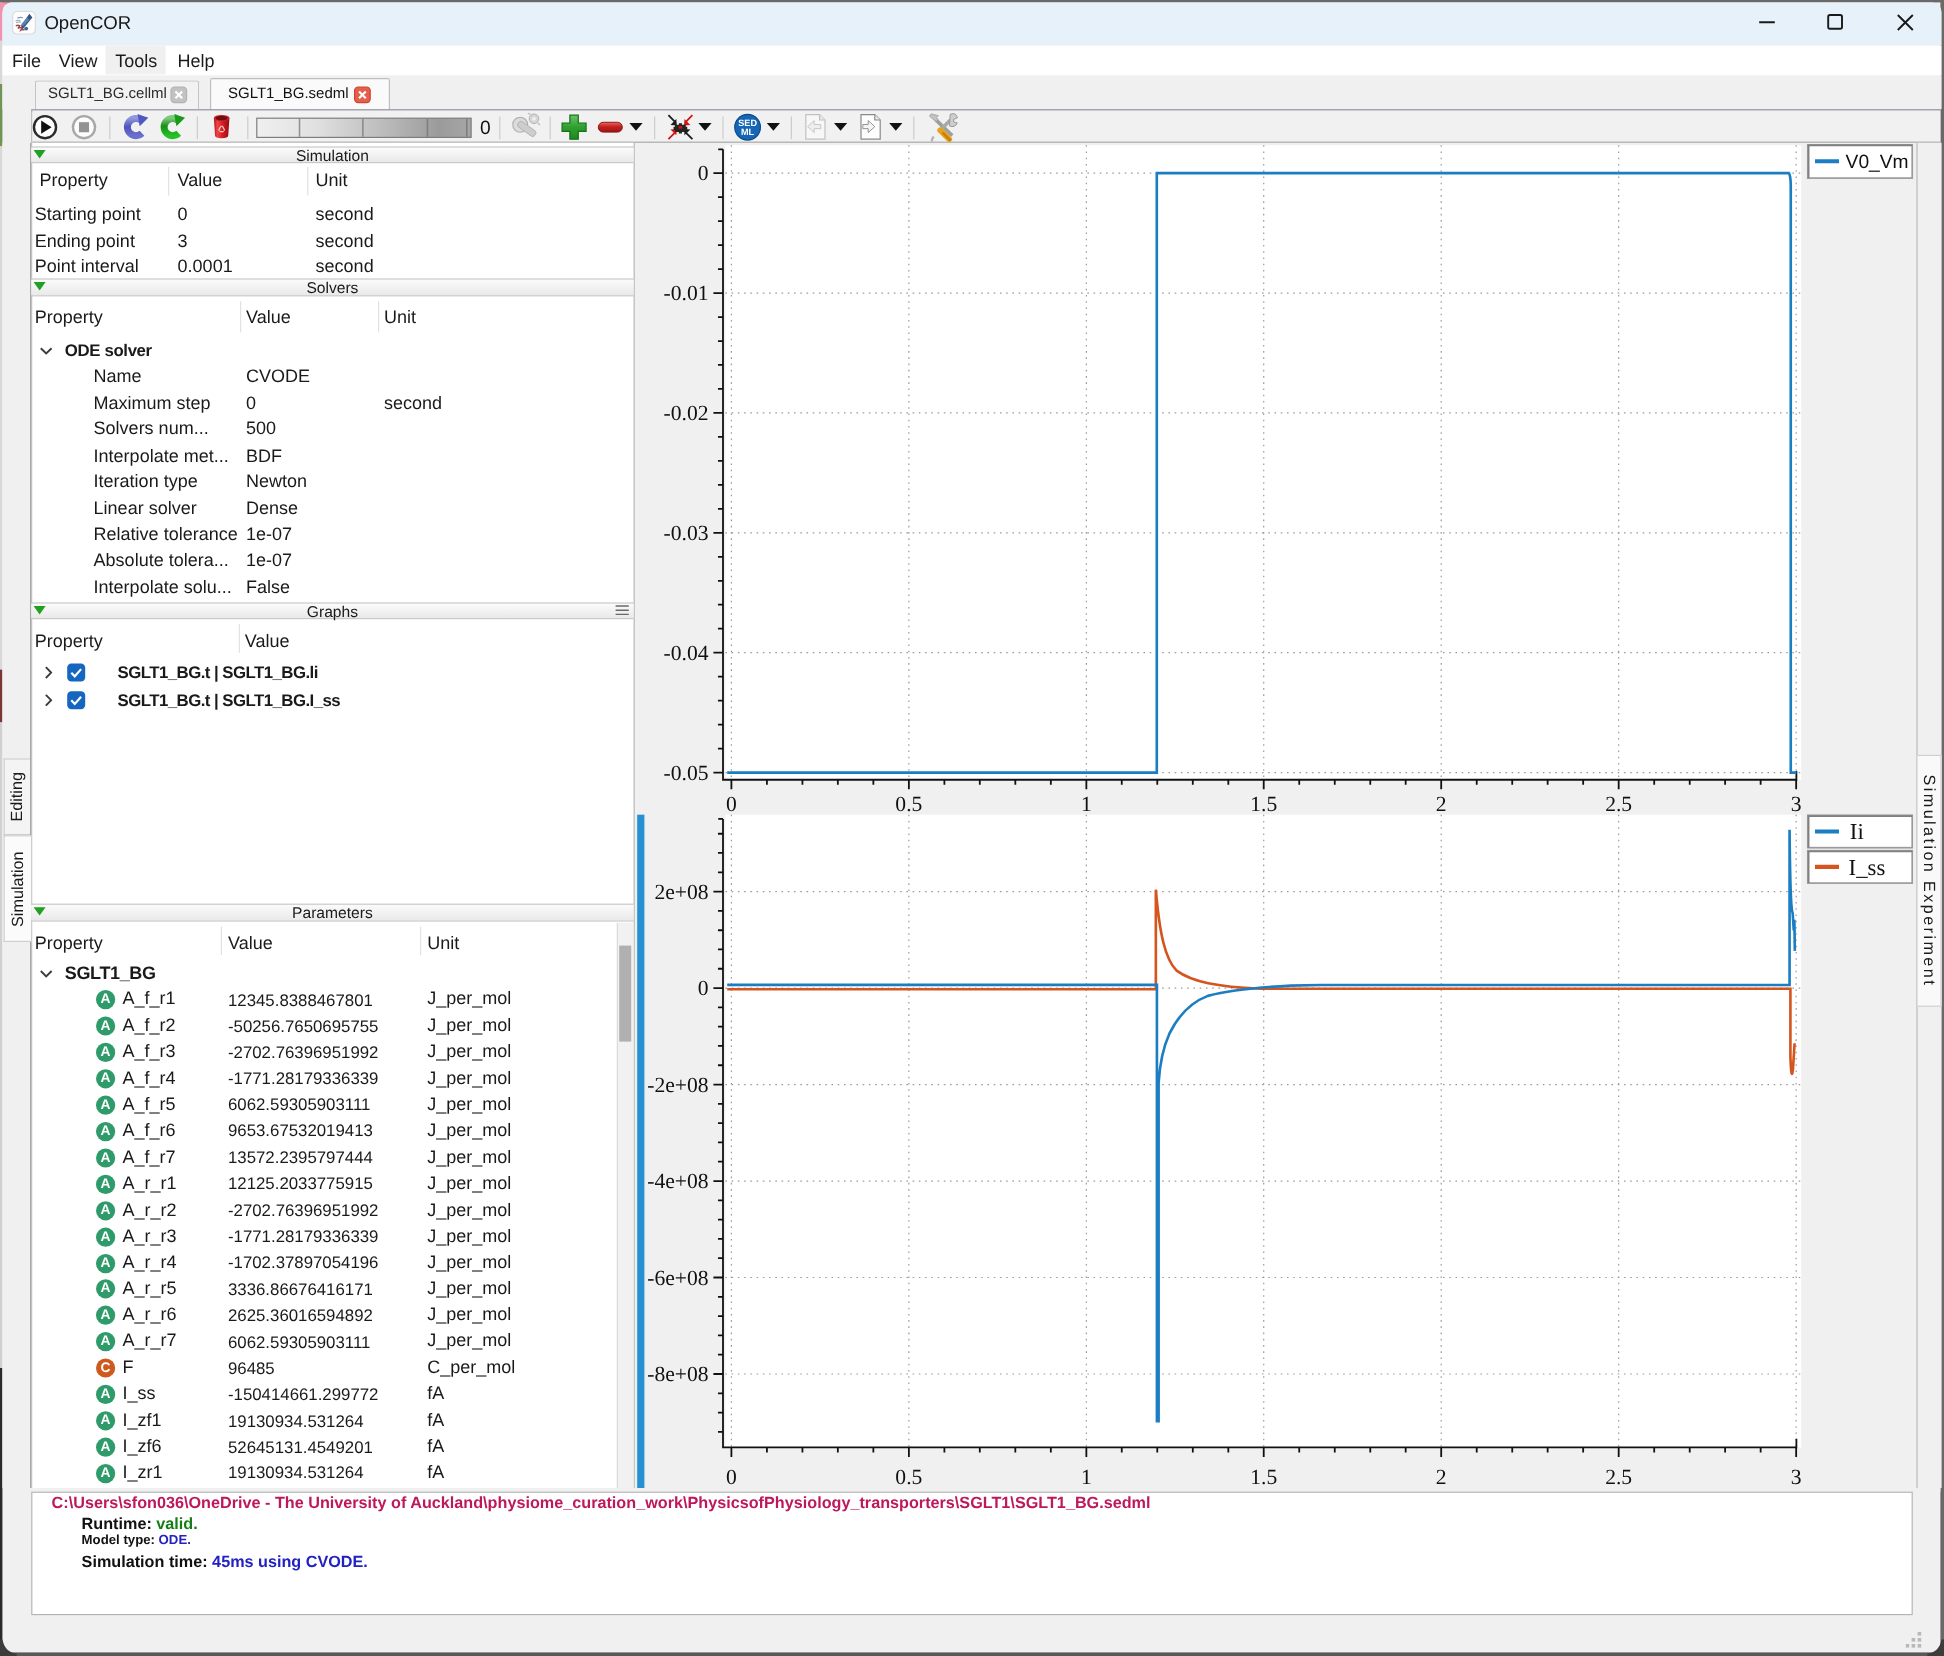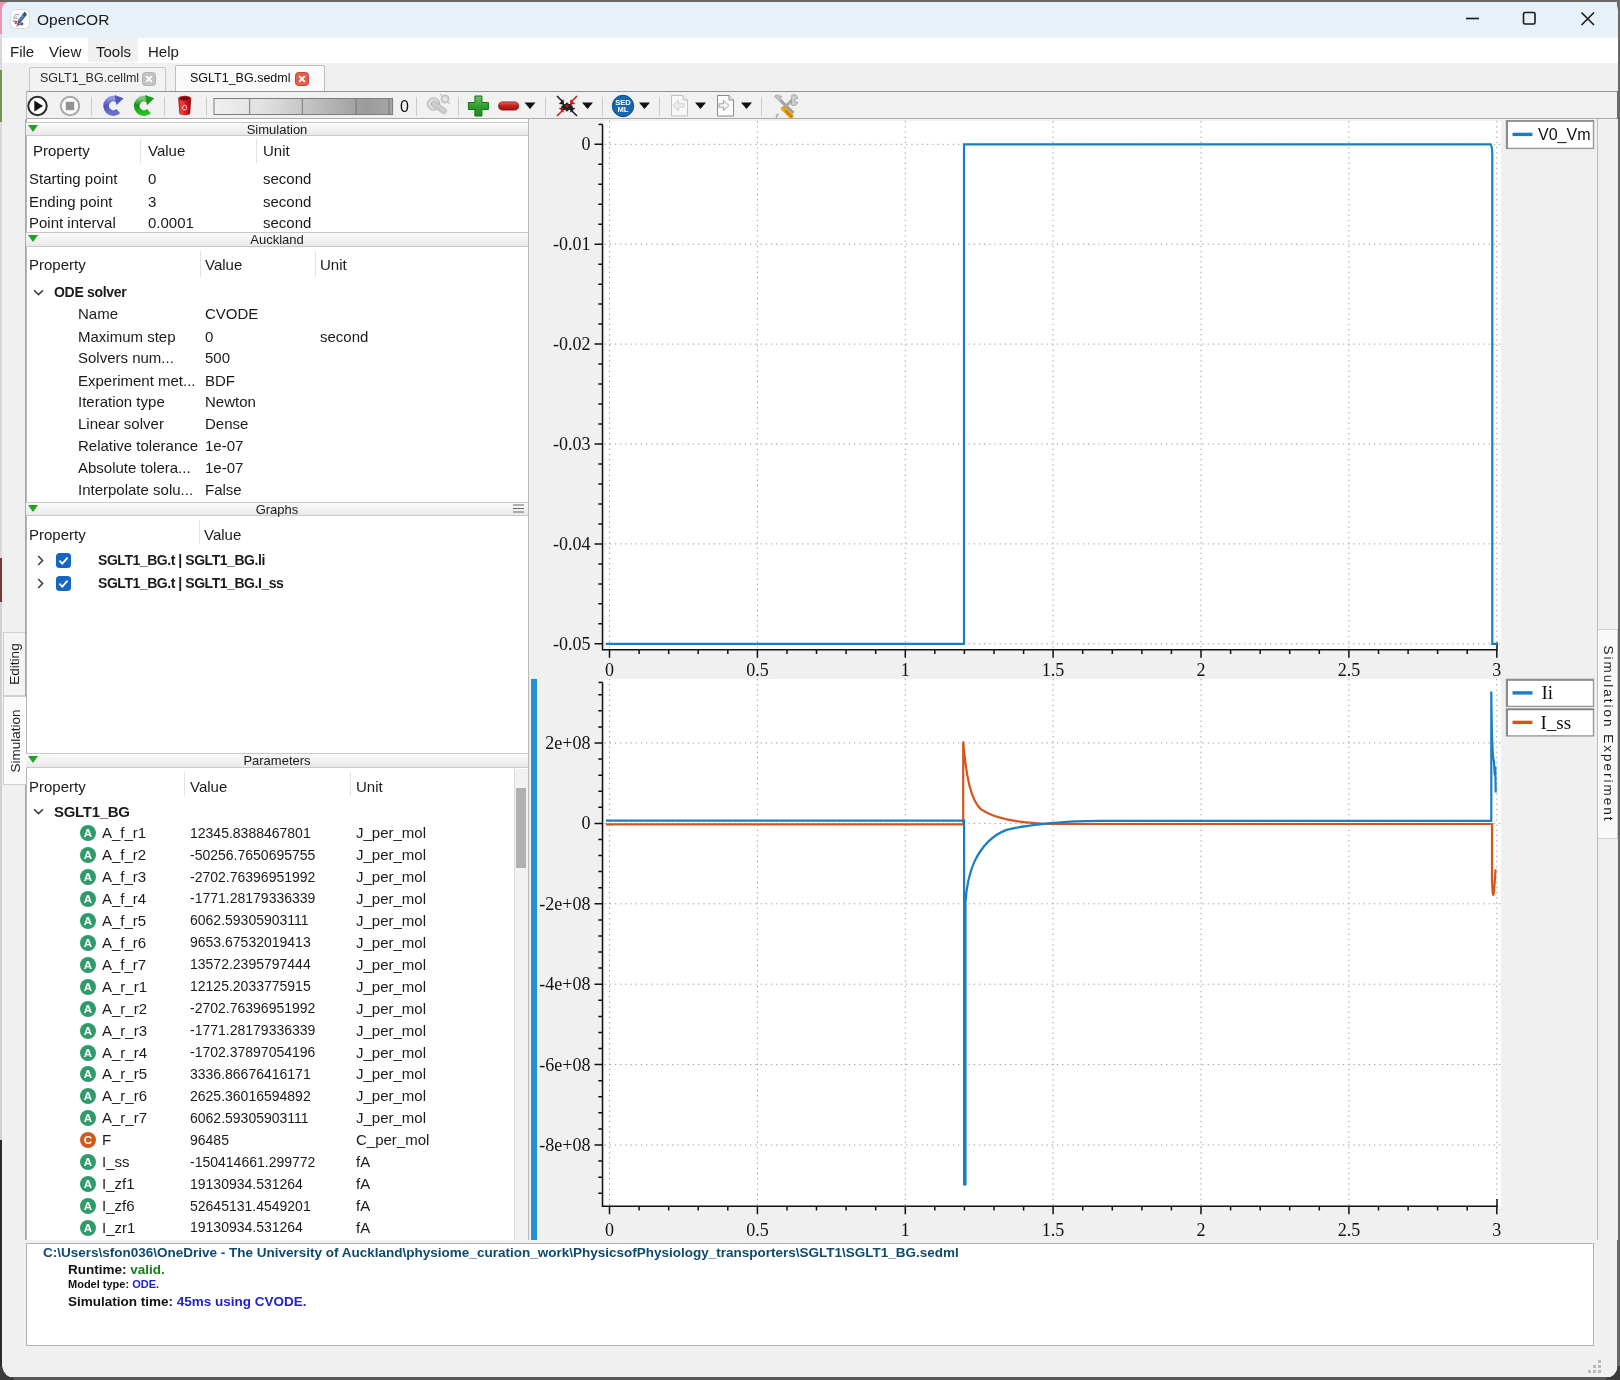--- a/index.html
+++ b/index.html
@@ -218,39 +218,39 @@
 <div class="cell" style="left:263px;top:142px">Unit</div>
 <div class="cell" style="left:29px;top:170px">Starting point</div>
 <div class="cell" style="left:148px;top:170px">0</div>
 <div class="cell" style="left:263px;top:170px">second</div>
 <div class="cell" style="left:29px;top:192.5px">Ending point</div>
 <div class="cell" style="left:148px;top:192.5px">3</div>
 <div class="cell" style="left:263px;top:192.5px">second</div>
 <div class="cell" style="left:29px;top:213.5px">Point interval</div>
 <div class="cell" style="left:148px;top:213.5px">0.0001</div>
 <div class="cell" style="left:263px;top:213.5px">second</div>
-<div class="hdr" style="top:231.5px;height:15px;line-height:14px">Auckland</div>
+<div class="hdr" style="top:231.5px;height:15px;line-height:14px">Solvers</div>
 <div class="tri" style="left:28px;top:234.5px"></div>
 <div class="colsep" style="left:200px;top:251px;height:26px"></div>
 <div class="colsep" style="left:315px;top:251px;height:26px"></div>
 <div class="cell" style="left:29px;top:256px">Property</div>
 <div class="cell" style="left:205px;top:256px">Value</div>
 <div class="cell" style="left:320px;top:256px">Unit</div>
 <svg class="abs" style="left:33px;top:289px" width="11" height="7">
     <path d="M1 1.2 L5.5 5.6 L10 1.2" stroke="#3c3c3c" stroke-width="1.6" fill="none"></path>
   </svg>
 <div class="cell bold" style="left:54px;top:284px;font-size:14px;letter-spacing:-0.3px">ODE solver</div>
 <div class="cell" style="left:78px;top:305.4px">Name</div>
 <div class="cell" style="left:205px;top:305.4px">CVODE</div>
 <div class="cell" style="left:78px;top:327.6px">Maximum step</div>
 <div class="cell" style="left:205px;top:327.6px">0</div>
 <div class="cell" style="left:320px;top:327.6px">second</div>
 <div class="cell" style="left:78px;top:349.4px">Solvers num...</div>
 <div class="cell" style="left:205px;top:349.4px">500</div>
-<div class="cell" style="left:78px;top:371.5px">Experiment met...</div>
+<div class="cell" style="left:78px;top:371.5px">Interpolate met...</div>
 <div class="cell" style="left:205px;top:371.5px">BDF</div>
 <div class="cell" style="left:78px;top:393.2px">Iteration type</div>
 <div class="cell" style="left:205px;top:393.2px">Newton</div>
 <div class="cell" style="left:78px;top:415.2px">Linear solver</div>
 <div class="cell" style="left:205px;top:415.2px">Dense</div>
 <div class="cell" style="left:78px;top:437.1px">Relative tolerance</div>
 <div class="cell" style="left:205px;top:437.1px">1e-07</div>
 <div class="cell" style="left:78px;top:459px">Absolute tolera...</div>
 <div class="cell" style="left:205px;top:459px">1e-07</div>
 <div class="cell" style="left:78px;top:481px">Interpolate solu...</div>
@@ -457,21 +457,21 @@
 <text x="1540" y="728.5" font-size="19" fill="#111">I_ss</text>
 </g>
   </svg>
 <div class="abs" style="left:1596.5px;top:119px;width:21px;height:1121px;background:#f0f0f0;border-left:1px solid #bcbcbc"></div>
 <div class="abs" style="left:1597.5px;top:628.5px;width:20px;height:210px;background:#f9f9f9;border:1px solid #cfcfcf;border-left:none"></div>
 <div class="abs" style="left:1597.5px;top:628.5px;width:20px;height:210px">
     <div style="position:absolute;left:50%;top:50%;transform:translate(-50%,-50%) rotate(90deg);font-size:13.5px;letter-spacing:2px;color:#1a1a1a;white-space:nowrap">Simulation Experiment</div>
   </div>
 <div class="abs" style="left:26px;top:1240px;width:1591px;height:2.5px;background:#f0f0f0"></div>
 <div class="abs" style="left:26px;top:1242.5px;width:1567.5px;height:103px;background:#fff;border:1px solid #b3b3b3"></div>
-<div class="txt bold" style="left:43px;top:1245px;font-size:13.5px;color:#0c4a6e">C:\Users\sfon036\OneDrive - The University of Auckland\physiome_curation_work\PhysicsofPhysiology_transporters\SGLT1\SGLT1_BG.sedml</div>
+<div class="txt bold" style="left:43px;top:1245px;font-size:13.5px;color:#be185d">C:\Users\sfon036\OneDrive - The University of Auckland\physiome_curation_work\PhysicsofPhysiology_transporters\SGLT1\SGLT1_BG.sedml</div>
 <div class="txt bold" style="left:68px;top:1262px;font-size:13.5px;color:#111">Runtime: <span style="color:#157f15;font-weight:bold">valid.</span></div>
 <div class="txt bold" style="left:68px;top:1278px;font-size:11px;color:#111">Model type: <span style="color:#2222c2;font-weight:bold">ODE.</span></div>
 <div class="txt bold" style="left:68px;top:1294px;font-size:13.5px;color:#111">Simulation time: <span style="color:#2222c2;font-weight:bold">45ms using CVODE.</span></div>
 <svg class="abs" style="left:1588px;top:1360px" width="14" height="14">
     <rect x="0" y="10" width="3" height="3" fill="#b9b9b9"></rect>
     <rect x="5" y="5" width="3" height="3" fill="#b9b9b9"></rect>
     <rect x="5" y="10" width="3" height="3" fill="#b9b9b9"></rect>
     <rect x="10" y="0" width="3" height="3" fill="#b9b9b9"></rect>
     <rect x="10" y="5" width="3" height="3" fill="#b9b9b9"></rect>
     <rect x="10" y="10" width="3" height="3" fill="#b9b9b9"></rect>

